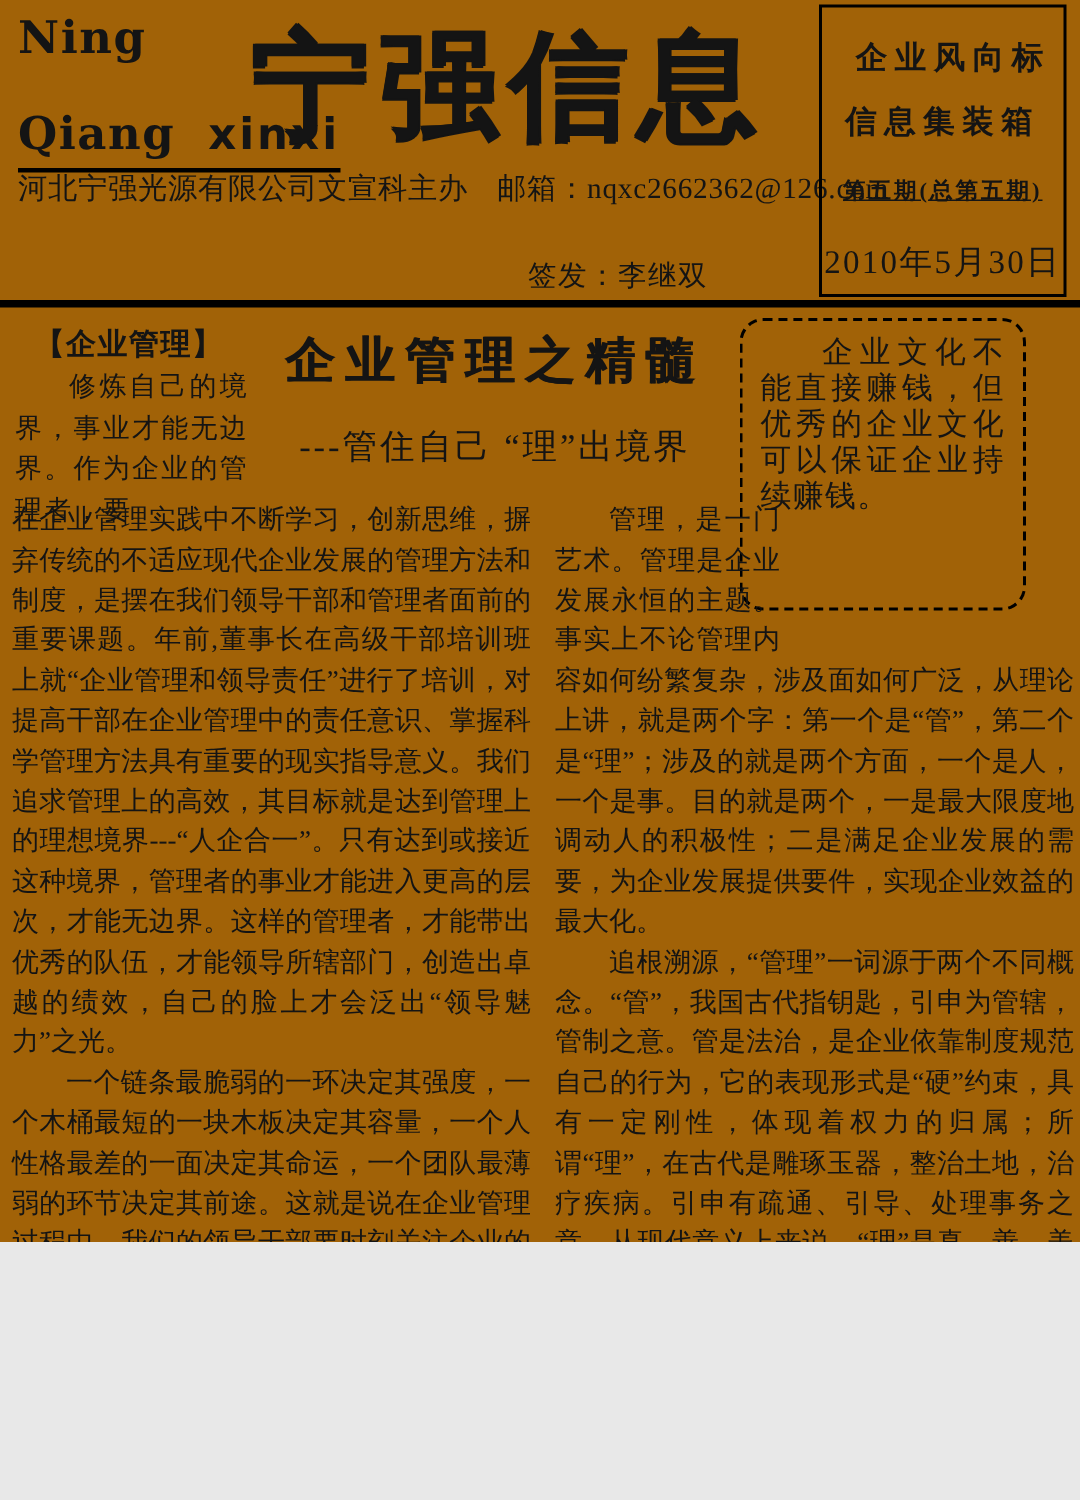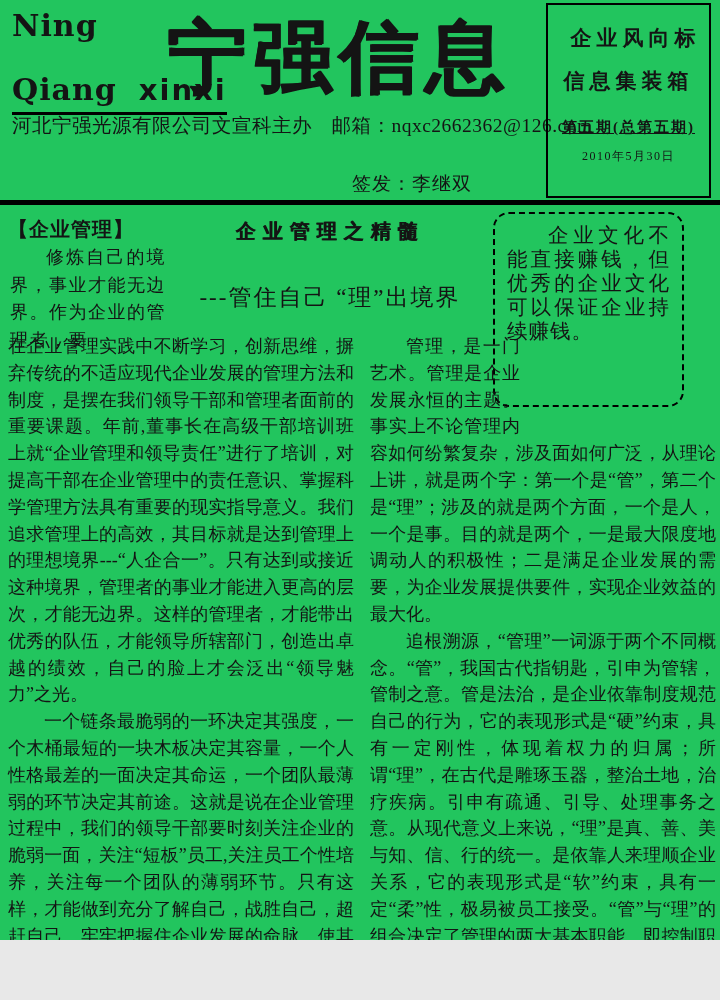--- a/index.html
+++ b/index.html
@@ -1,17 +1,17 @@
 <!DOCTYPE html>
 <html><head>
 <meta charset="utf-8">
 <style>
   html,body{margin:0;padding:0;background:#e8e8e8;}
   .page{
-    position:relative;width:720px;height:940px;background:#22c55e;color:#141414;
+    position:relative;width:720px;height:828px;background:#a16207;color:#141414;
     font-family:"Liberation Serif","DejaVu Serif",serif;overflow:hidden;margin:0 auto;
   }
   
   .latin-ning{
     position:absolute;left:12px;top:8px;
     font-family:"DejaVu Serif",serif;font-weight:900;font-size:30px;letter-spacing:1px;
   }
   .latin-row{
     position:absolute;left:12px;top:72px;border-bottom:3px solid #000;padding-bottom:5px;
     white-space:nowrap;
@@ -28,34 +28,34 @@
   .publisher-line .email{margin-left:14px;font-family:"Liberation Serif",serif;}
   .issuer-line{position:absolute;left:352px;top:171px;font-size:19px;letter-spacing:1px;}
   .info-box{
     position:absolute;left:546px;top:3px;width:165px;height:195px;border:2px solid #000;
     box-sizing:border-box;text-align:center;
   }
   .info-box .hei{font-family:"Liberation Sans","DejaVu Sans",sans-serif;font-weight:bold;font-size:21px;letter-spacing:5px;}
   .ib-line1{margin-top:19px;padding-left:14px;}
   .ib-line2{margin-top:15px;}
   .ib-issue{margin-top:23px;font-size:15px;font-weight:bold;letter-spacing:2px;text-decoration:underline;}
-  .ib-date{margin-top:11px;font-size:12px;letter-spacing:1.5px;}
+  .ib-date{margin-top:23px;font-size:22px;letter-spacing:1.5px;}
   .rule{position:absolute;left:0;top:200px;width:720px;height:5px;background:#000;}
   
   .section-tag{
-    position:absolute;left:8px;top:216px;font-size:20px;font-weight:bold;
+    position:absolute;left:23px;top:216px;font-size:20px;font-weight:bold;
     font-family:Liberation Serif, serif;letter-spacing:1px;
   }
   .intro{
     position:absolute;left:10px;top:244px;width:156px;
     font-size:18px;line-height:27.5px;text-align:justify;text-indent:2em;letter-spacing:1.5px;
   }
   .art-title{
     position:absolute;left:155px;top:218px;width:350px;margin:0;text-align:center;
-    font-size:20px;font-weight:900;letter-spacing:7px;
+    font-size:33px;font-weight:900;letter-spacing:7px;
     font-family:Liberation Serif, serif;
     text-shadow:.8px 0 0 currentColor;
   }
   .art-subtitle{
     position:absolute;left:145px;top:282px;width:370px;text-align:center;
     font-size:23px;letter-spacing:2px;white-space:nowrap;
   }
   .quote-box{
     position:absolute;left:493px;top:212px;width:191px;height:195px;box-sizing:border-box;
     border:2.5px dashed #000;border-radius:16px;padding:9px 12px;

